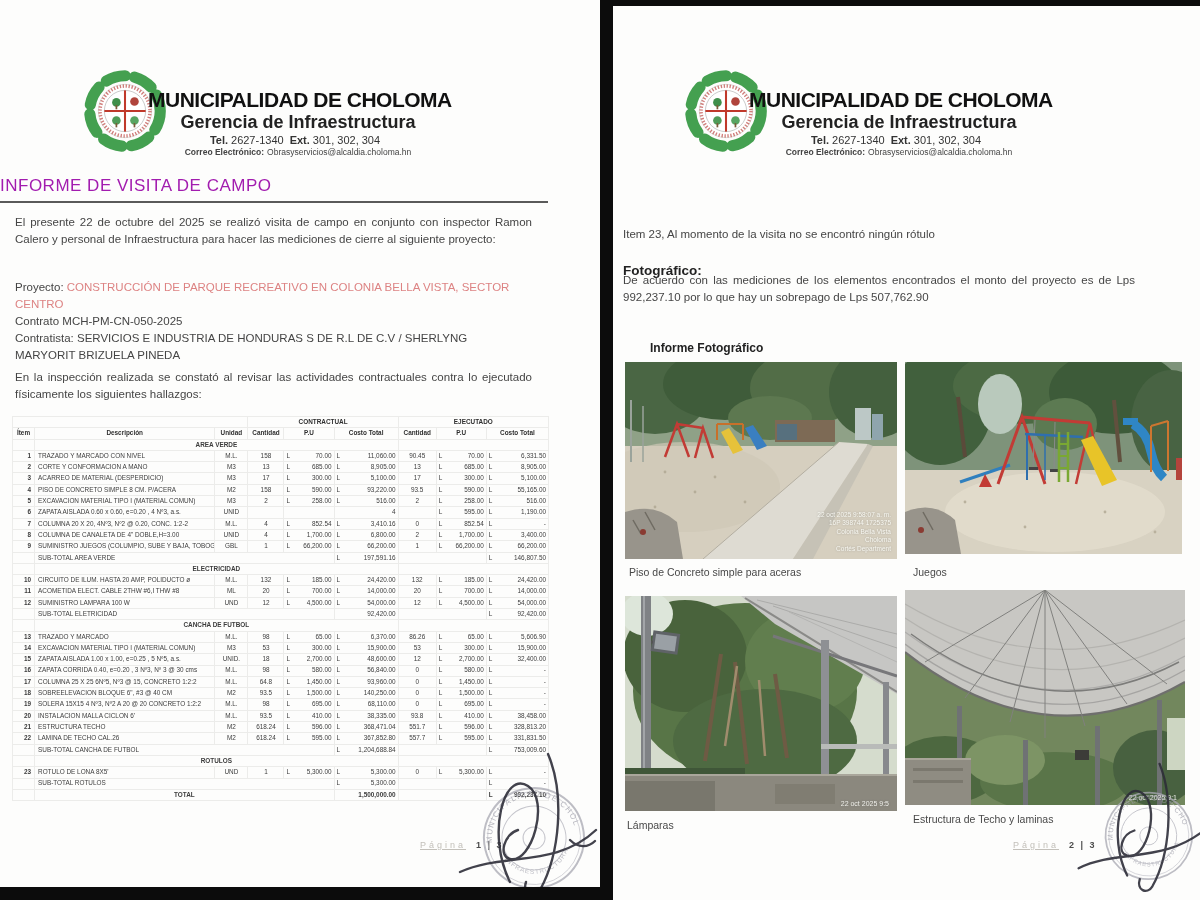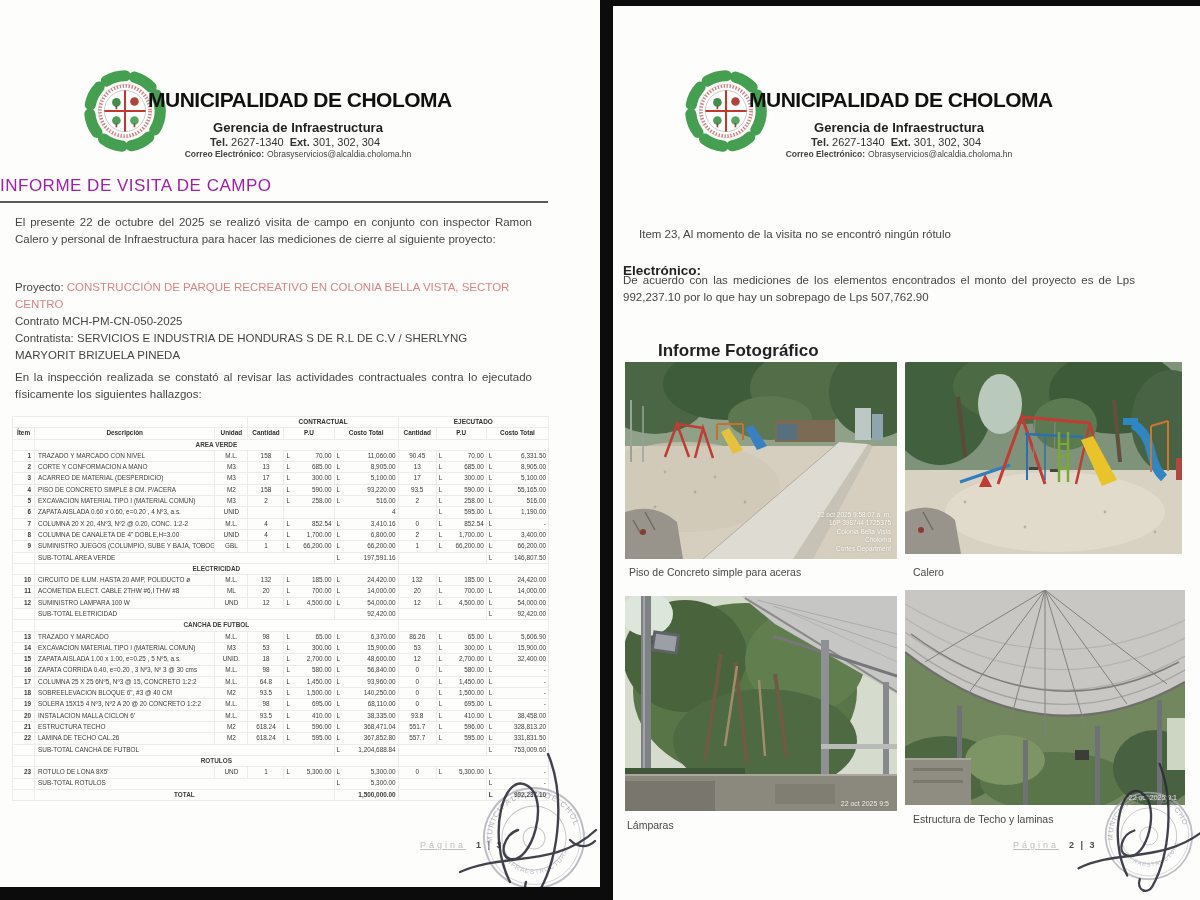--- a/index.html
+++ b/index.html
@@ -9,21 +9,21 @@
   #pageL{left:0;width:600px;}
   #pageR{left:613px;width:587px;}
   .scan-divider{position:absolute;left:600px;top:0;width:13px;height:900px;background:#0c0c0c;}
   .scan-strip-bottom{position:absolute;left:0;bottom:0;width:600px;height:13px;background:#0c0c0c;}
   .scan-strip-top{position:absolute;left:0;top:0;width:100%;height:6px;background:#0c0c0c;}
 
   
   .hdr-logo{position:absolute;}
   .hdr-text{position:absolute;text-align:center;color:#1c1c1c;}
   .org{font-size:21px;font-weight:bold;letter-spacing:-0.5px;color:#111;white-space:nowrap;}
-  .dept{font-size:13px;font-weight:bold;margin-top:8px;color:#222;}
+  .dept{font-size:18px;font-weight:bold;margin-top:0px;color:#222;}
   .tel{font-size:11px;color:#333;margin-top:1px;}
   .tel b{margin-right:3px;}
   .tel span{margin-right:6px;}
   .mail{font-size:8.5px;color:#444;margin-top:1px;}
   .mail b{margin-right:3px;}
 
   .title{position:absolute;left:0;width:547px;text-align:left;font-size:17px;
     letter-spacing:0.5px;color:#a21caf;}
   .title-rule{position:absolute;left:0;width:548px;height:2px;background:#5a5a5a;}
 
@@ -997,26 +997,26 @@
       <div class="dept">Gerencia de Infraestructura</div>
       <div class="tel">
         <b>Tel.</b><span>2627-1340</span><b>Ext.</b><span>301, 302, 304</span>
       </div>
       <div class="mail">
         <b>Correo Electrónico:</b><span>Obrasyservicios@alcaldia.choloma.hn</span>
       </div>
     </div>
 
 
-    <div class="para" style="left:10px;top:226px;width:522px;text-align:left;margin-left:16px;">Item 23, Al momento de la visita no se encontró ningún rótulo</div>
-
-    <div class="h2" style="left:10px;top:263px;">Electrónico:</div>
+    <div class="para" style="left:10px;top:226px;width:522px;text-align:left;">Item 23, Al momento de la visita no se encontró ningún rótulo</div>
+
+    <div class="h2" style="left:10px;top:263px;">Fotográfico:</div>
     <div class="para" style="left:10px;top:272px;width:512px;">De acuerdo con las mediciones de los elementos encontrados el monto del proyecto es de Lps 992,237.10 por lo que hay un sobrepago de Lps 507,762.90</div>
 
-    <div class="h2" style="left:10px;top:341px;font-size:17px;padding-left:35px;">Informe Fotográfico</div>
+    <div class="h2" style="left:2px;top:341px;font-size:12px;padding-left:35px;">Informe Fotográfico</div>
 
     <div class="photo" style="left:12px;top:362px;width:272px;height:197px;">
       <svg width="272" height="197" viewBox="0 0 272 197">
         <rect width="272" height="197" fill="#cfcbbf"></rect>
         <rect width="272" height="90" fill="#8fa187"></rect>
         <ellipse cx="30" cy="30" rx="55" ry="42" fill="#4a6644"></ellipse>
         <ellipse cx="100" cy="22" rx="62" ry="36" fill="#3f5c3a"></ellipse>
         <ellipse cx="180" cy="26" rx="55" ry="38" fill="#526d47"></ellipse>
         <ellipse cx="250" cy="30" rx="46" ry="46" fill="#44603e"></ellipse>
         <ellipse cx="145" cy="56" rx="42" ry="22" fill="#5d7850"></ellipse>
@@ -1094,21 +1094,21 @@
         <path d="M228,62 q14,8 18,28 q4,18 13,26" stroke="#2f86c5" stroke-width="9" fill="none"></path>
         <path d="M246,64 l17,-5 M246,64 v46 M263,59 v50" stroke="#cd7630" fill="none" stroke-width="2"></path>
         <rect x="271" y="96" width="6" height="22" fill="#b4443c"></rect>
         <path d="M0,150 Q28,138 50,158 L56,192 L0,192 Z" fill="#98948b"></path>
         <path d="M18,150 l10,18" stroke="#6f6b62" stroke-width="1.5"></path>
         <circle cx="16" cy="168" r="3" fill="#8a3b32"></circle>
       </svg>
     </div>
 
     <div class="caption" style="left:16px;top:566px;">Piso de Concreto simple para aceras</div>
-    <div class="caption" style="left:300px;top:566px;">Calero</div>
+    <div class="caption" style="left:300px;top:566px;">Juegos</div>
 
     <div class="photo" style="left:12px;top:596px;width:272px;height:215px;">
       <svg width="272" height="215" viewBox="0 0 272 215">
         <rect width="272" height="215" fill="#d5dccd"></rect>
         <ellipse cx="120" cy="95" rx="112" ry="88" fill="#587547"></ellipse>
         <ellipse cx="60" cy="60" rx="62" ry="56" fill="#49633c"></ellipse>
         <ellipse cx="180" cy="65" rx="60" ry="52" fill="#617e4e"></ellipse>
         <ellipse cx="140" cy="145" rx="92" ry="52" fill="#4e6a42"></ellipse>
         <ellipse cx="22" cy="18" rx="26" ry="22" fill="#dde6da"></ellipse>
         <path d="M80,165 L96,58 M122,168 L110,66 M162,162 L150,78" stroke="#6e5b44" stroke-width="4" fill="none"></path>

